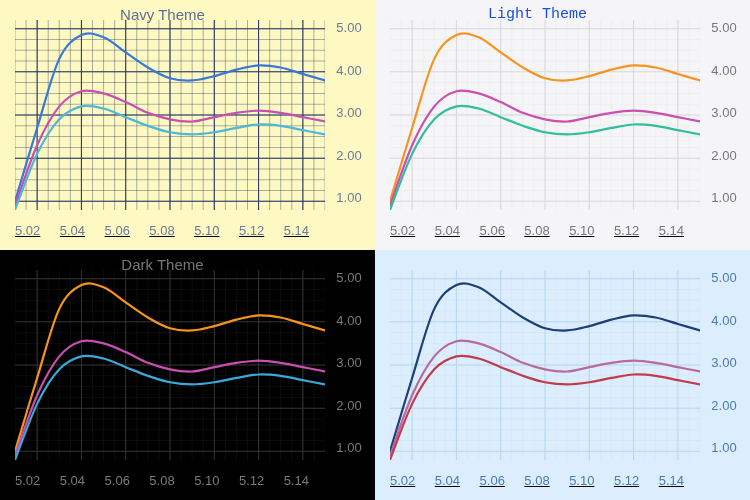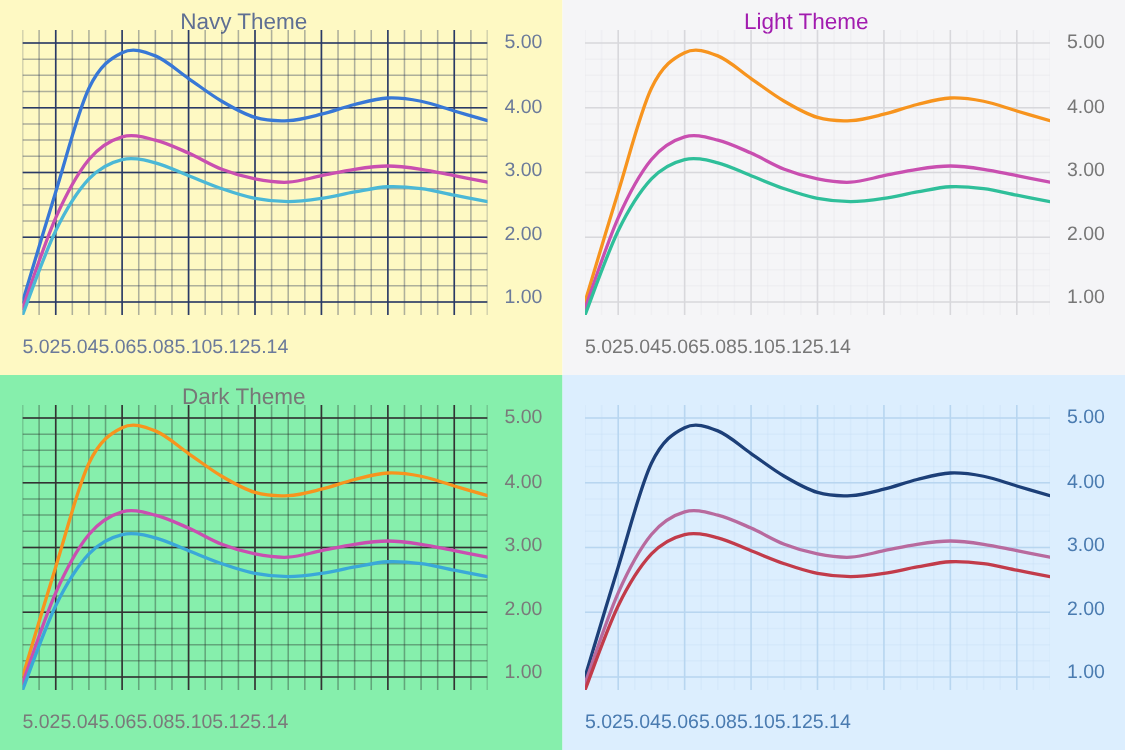--- a/index.html
+++ b/index.html
@@ -2,43 +2,43 @@
 <html><head>
 <meta charset="utf-8">
 <style>
   * { box-sizing: border-box; margin: 0; padding: 0; }
   html, body { width: 750px; height: 500px; overflow: hidden; font-family: -apple-system, Helvetica, Arial, sans-serif; }
   .grid { display: grid; grid-template-columns: 1fr 1fr; grid-template-rows: 1fr 1fr; width: 750px; height: 500px; }
   .panel { position: relative; overflow: hidden; }
   .title { position: absolute; top: 6px; left: 0; right: 50px; text-align: center; font-size: 15px; pointer-events: none; }
   .y-axis { position: absolute; right: 6px; top: 20px; bottom: 45px; width: 40px; display: flex; flex-direction: column-reverse; justify-content: space-between; }
   .y-axis span { font-size: 13px; text-align: center; }
-  .x-axis { position: absolute; bottom: 12px; left: 15px; right: 66px; display: flex; justify-content: flex-start; }
+  .x-axis { position: absolute; bottom: 12px; left: 15px; right: 66px; display: flex; justify-content: space-between; text-decoration: underline; }
   .x-axis span { font-size: 13px; }
   .plot { position: absolute; left: 15px; right: 50px; top: 20px; bottom: 40px; }
   .gridlines line { stroke-width: 1; }
   .gridlines .minor { opacity: 0.35; }
   .series { fill: none; stroke-width: 2.2; stroke-linecap: round; }
 
   
   .p-navy { background: #fef9c3; }
   .p-navy .title { color: #5f6f93; }
   .p-navy .y-axis span, .p-navy .x-axis span { color: #6b7a9a; }
   .p-navy .gridlines line { stroke: #2a3a66; }
   .p-navy .gridlines .minor { stroke: #1c2a50; }
 
   
   .p-light { background: #f5f5f7; }
-  .p-light .title { color: #a21caf; }
+  .p-light .title { color: #1d4ed8; font-family: Liberation Mono, monospace; }
   .p-light .y-axis span, .p-light .x-axis span { color: #777; }
   .p-light .gridlines line { stroke: #d8d8dc; }
   .p-light .gridlines .minor { stroke: #e6e6ea; }
 
   
-  .p-dark { background: #86efac; }
+  .p-dark { background: #000000; }
   .p-dark .title { color: #777; }
   .p-dark .y-axis span, .p-dark .x-axis span { color: #7a7a7a; }
   .p-dark .gridlines line { stroke: #333; }
   .p-dark .gridlines .minor { stroke: #222; }
 
   
   .p-custom { background: #dceefe; }
   .p-custom .title { color: #3a6ea8; }
   .p-custom .y-axis span, .p-custom .x-axis span { color: #4a7bb0; }
   .p-custom .gridlines line { stroke: #b8d6f0; }

